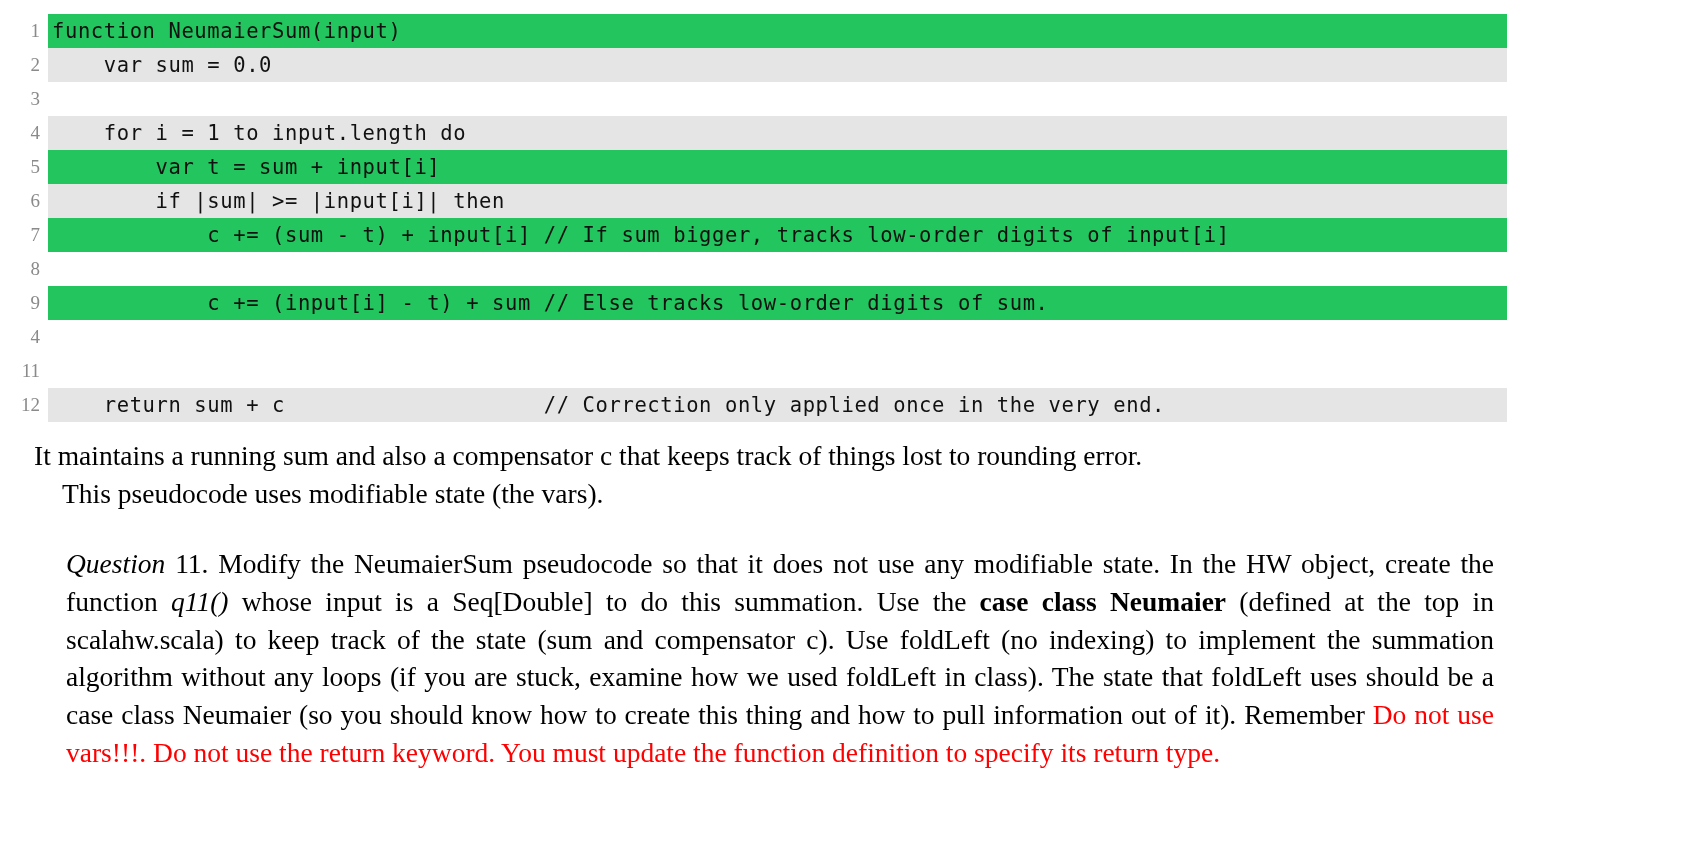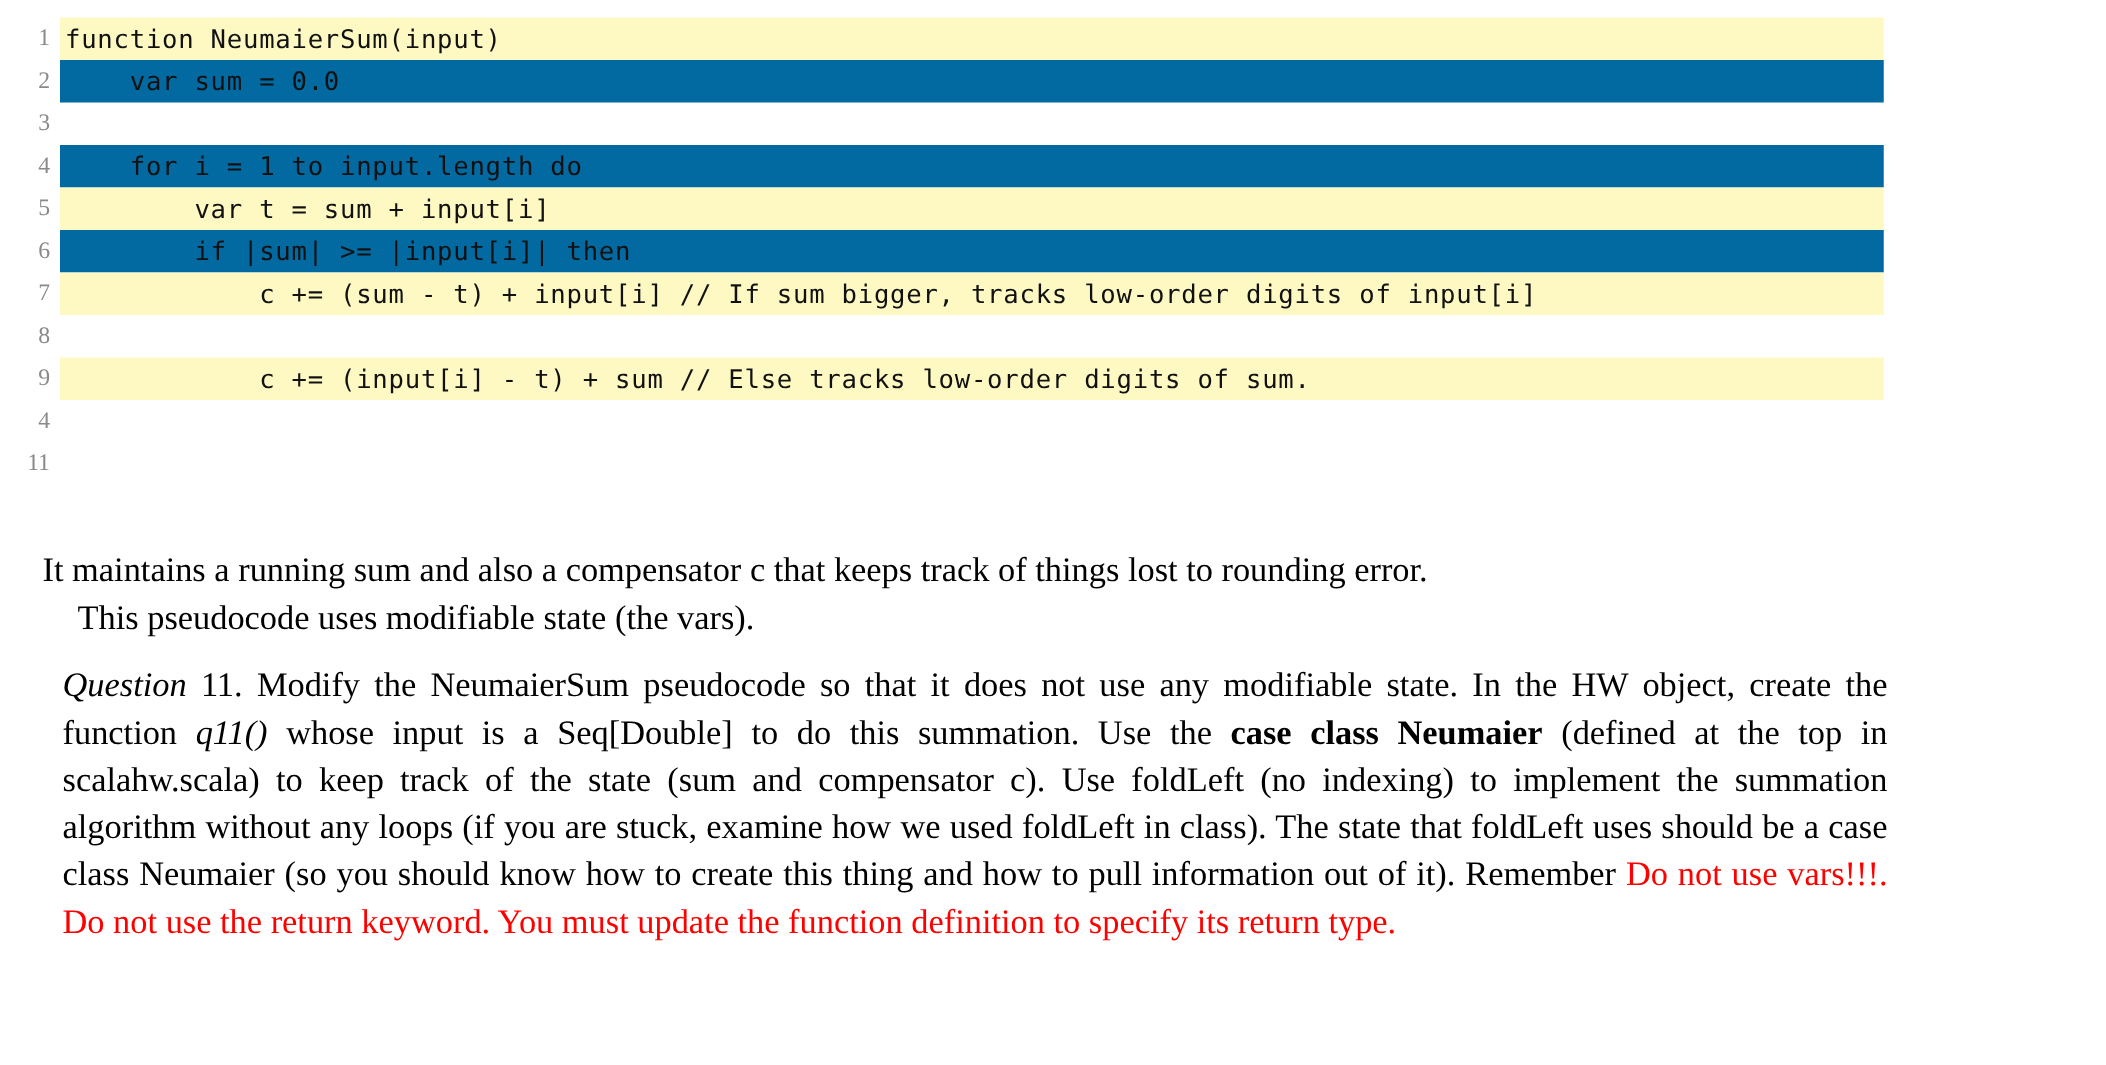--- a/index.html
+++ b/index.html
@@ -42,34 +42,34 @@
     padding-right: 8px;
     box-sizing: border-box;
     font-family: "Liberation Serif", "DejaVu Serif", serif;
     font-size: 19px;
     color: #8a8a8a;
     line-height: 34px;
     background: #ffffff;
   }
   .code-cell {
     flex: 1;
-    background: #fef9c3;
+    background: #22c55e;
     font-family: "DejaVu Sans Mono", "Liberation Mono", monospace;
     font-size: 20.5px;
     line-height: 34px;
     color: #111111;
     white-space: pre;
     letter-spacing: 0.6px;
     padding-left: 4px;
     box-sizing: border-box;
     margin-right: 178px;
     overflow: hidden;
   }
   .code-row.stripe .code-cell {
-    background: #0369a1;
+    background: #e5e5e5;
   }
 
   
   .prose {
     position: absolute;
     left: 34px;
     top: 437px;
     width: 1460px;
     font-size: 27.5px;
     line-height: 37.5px;
@@ -84,21 +84,21 @@
   }
   .qblock {
     position: absolute;
     left: 50px;
     top: 529px;
     width: 1460px;
     font-size: 27.5px;
     line-height: 37.8px;
     text-align: justify;
   }
-  .qblock p { margin: 0; }
+  .qblock p { margin: 16px; }
   .qlabel { font-style: italic; }
   .mathit { font-style: italic; font-family: "Liberation Serif","DejaVu Serif",serif; }
   .bold { font-weight: bold; }
   .red { color: #ff0000; }
 </style>
 </head>
 <body>
 
 <div class="page">
 
@@ -137,20 +137,24 @@
     <div class="code-row">
       <div class="gutter">9</div>
       <div class="code-cell">            c += (input[i] - t) + sum // Else tracks low-order digits of sum.</div>
     </div>
     <div class="code-row stripe">
       <div class="gutter">4</div>
     </div>
     <div class="code-row">
       <div class="gutter">11</div>
     </div>
+    <div class="code-row stripe">
+      <div class="gutter">12</div>
+      <div class="code-cell">    return sum + c                    // Correction only applied once in the very end.</div>
+    </div>
 
   </div>
 
   <div class="prose">
     <p class="para-intro">
       <span>It maintains a running sum and also a compensator c that keeps track of things lost to rounding error.</span>
     </p>
     <p style="text-indent:28px;">
       <span>This pseudocode uses modifiable state (the vars).</span>
     </p>

